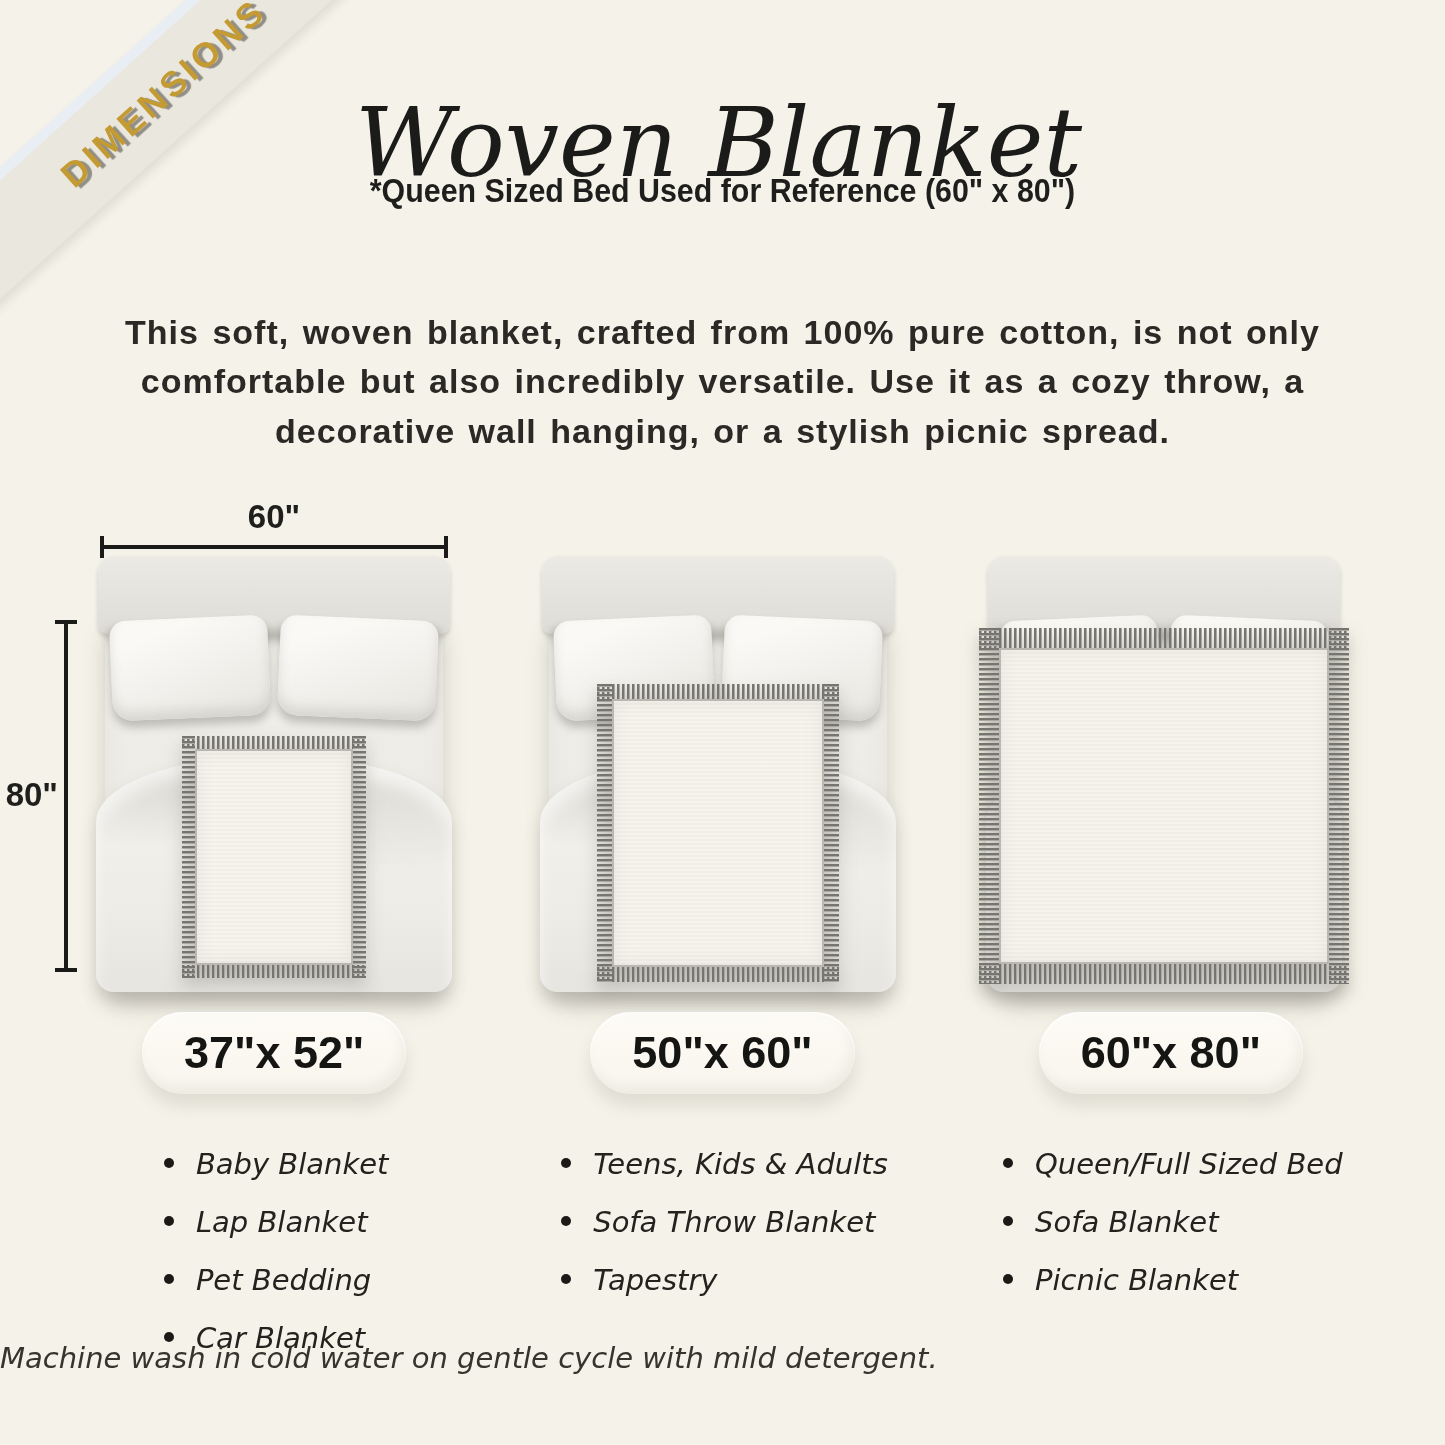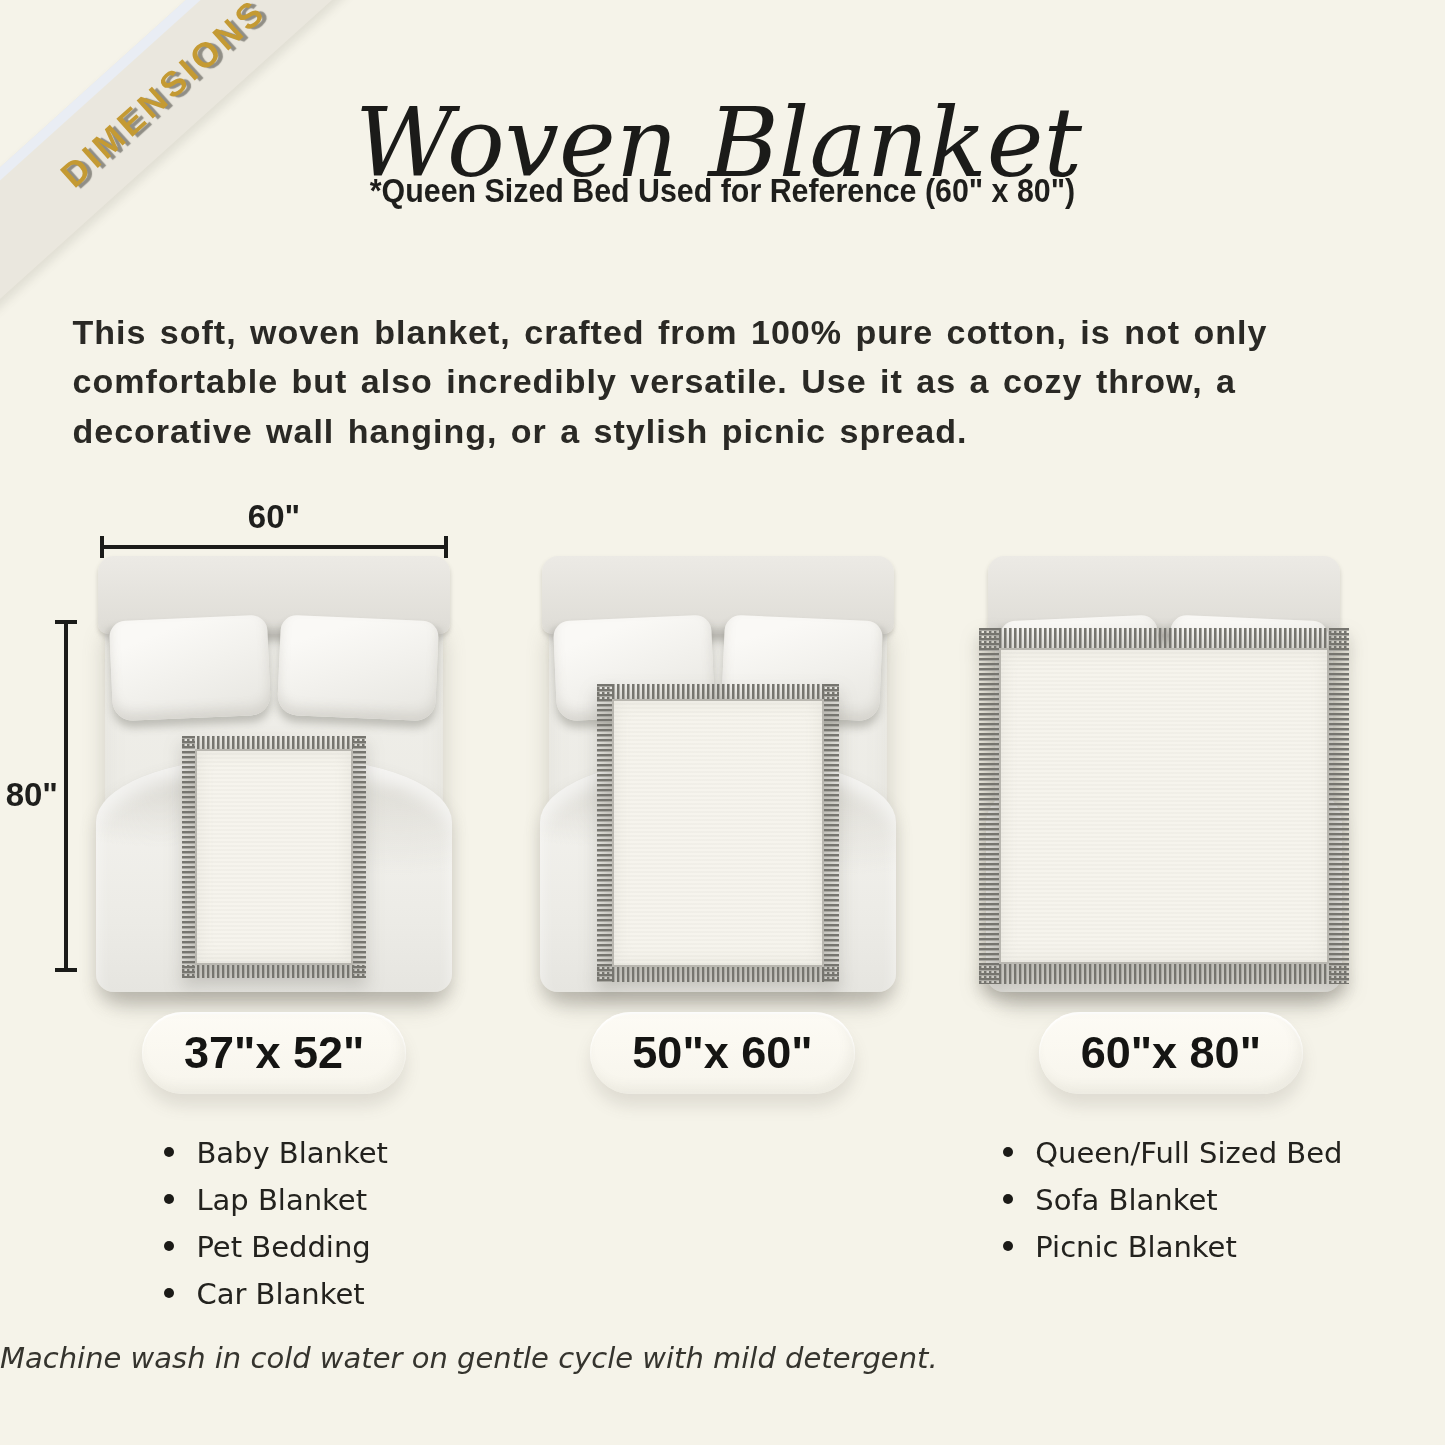--- a/index.html
+++ b/index.html
@@ -37,20 +37,21 @@
   }
   .subtitle{
     position:absolute;top:172px;left:0;right:0;
     text-align:center;
     font-weight:700;font-size:33px;color:#1E1E1C;
     transform:scaleX(.92);
   }
   .description{
     position:absolute;top:308px;left:0;right:0;
     margin:0 auto;max-width:1300px;
+    text-align:center;
     font-weight:bold;font-size:34px;line-height:1.45;
     letter-spacing:1px;word-spacing:3px;color:#2A2925;
   }
 
   
   .beds{position:absolute;top:498px;left:0;width:100%;height:505px;}
 
   .dim-label{position:absolute;font-weight:600;font-size:33px;color:#1F1F1D;}
   .dim-w-label{left:100px;width:348px;top:0;text-align:center;}
   .dim-h-label{left:4px;width:54px;top:278px;text-align:right;}
@@ -135,21 +136,21 @@
     border-radius:42px;
     box-shadow:0 12px 16px rgba(100,97,85,.15), inset 0 2px 2px #FFFFFF, inset -5px -7px 12px rgba(100,97,85,.07);
     font-weight:bold;font-size:45px;color:#151513;white-space:nowrap;
   }
   .uses{
     margin:32px 0 0 0;padding:0;list-style:none;
     font-family:"DejaVu Sans",sans-serif;
     font-size:29px;line-height:1.38;color:#23221E;
     text-align:left;
   }
-  .uses li{position:relative;padding-left:36px;margin:7px 0;}
+  .uses li{position:relative;padding-left:36px;margin:18px 0;font-style:italic;}
   .uses li::before{
     content:"";position:absolute;left:4px;top:.48em;
     width:10px;height:10px;border-radius:50%;background:#1B1A17;
   }
 
   
   .care{
     position:absolute;top:1338px;left:0;right:0;
     text-align:left;
     font-family:"DejaVu Sans",sans-serif;font-style:italic;
@@ -233,20 +234,25 @@
       <ul class="uses">
         <li>Baby Blanket</li>
         <li>Lap Blanket</li>
         <li>Pet Bedding</li>
         <li>Car Blanket</li>
       </ul>
     </div>
 
     <div class="column">
       <div class="pill">50"x 60"</div>
+      <ul class="uses">
+        <li>Teens, Kids &amp; Adults</li>
+        <li>Sofa Throw Blanket</li>
+        <li>Tapestry</li>
+      </ul>
     </div>
 
     <div class="column">
       <div class="pill">60"x 80"</div>
       <ul class="uses">
         <li>Queen/Full Sized Bed</li>
         <li>Sofa Blanket</li>
         <li>Picnic Blanket</li>
       </ul>
     </div>

